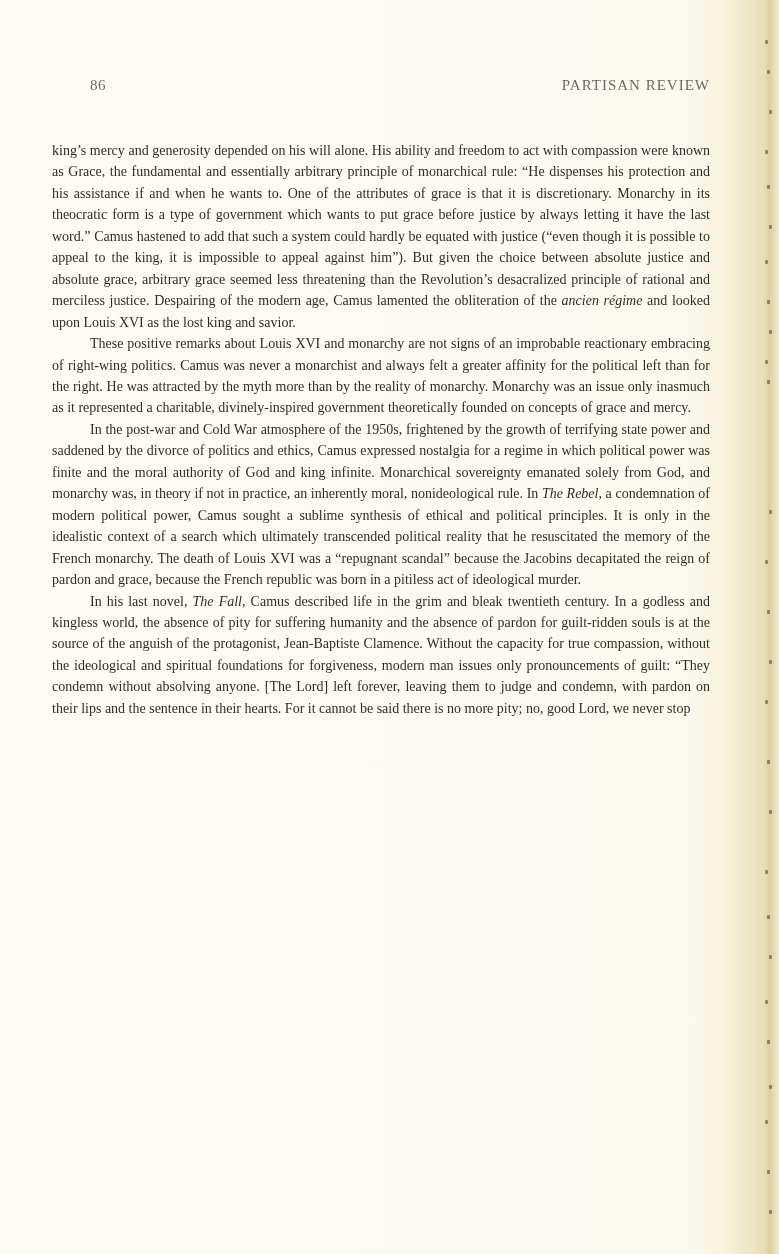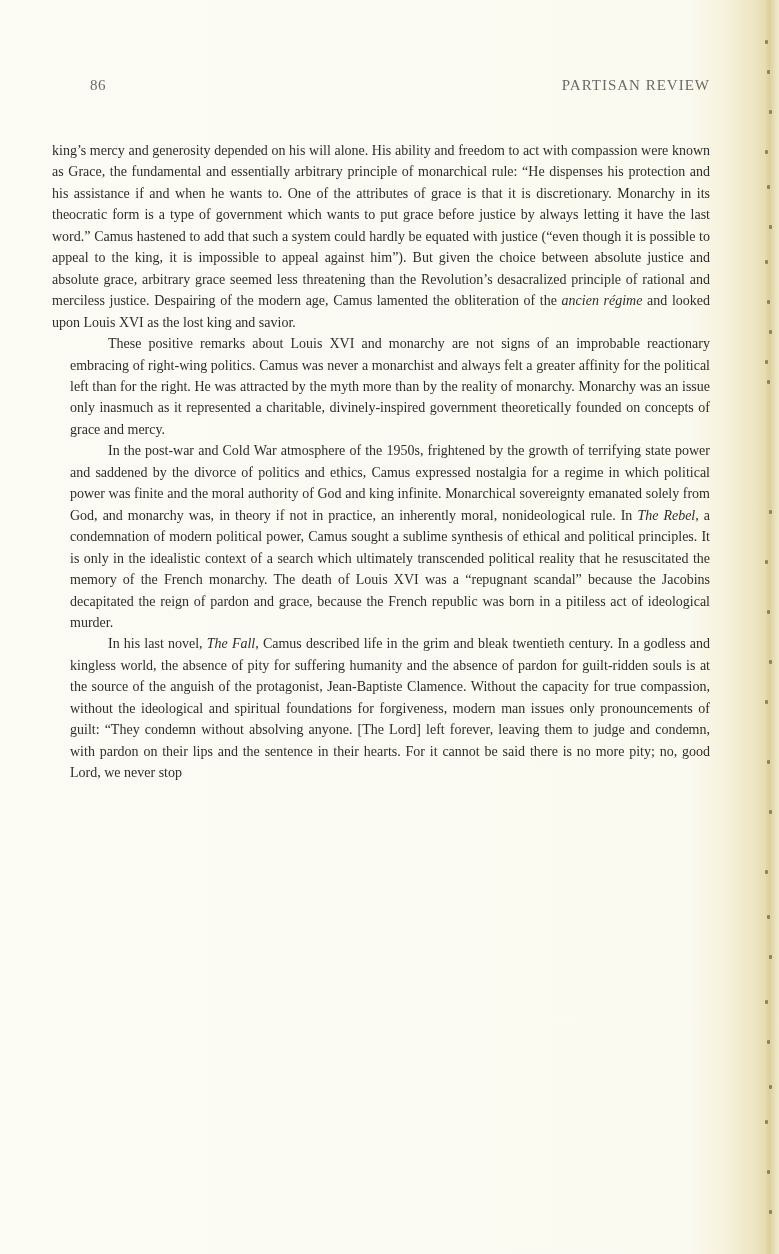--- a/index.html
+++ b/index.html
@@ -27,21 +27,21 @@
     font-size: 15px; color: #6c6a66; letter-spacing: .4px; margin-left: 38px;
   }
   .running-head .title { letter-spacing: 1px; text-align: right; }
   .body-text {
     position: absolute; top: 140px; left: 52px; width: 658px;
     font-size: 14px; line-height: 21.45px;
     text-align: justify;
     color: #2f2d2a;
   }
   .body-text p { margin: 0; }
-  .body-text p.indent { text-indent: 38px; margin-left: 18px; }
+  .body-text p.indent { text-indent: 38px; }
   .body-text .it { font-style: italic; }
 </style>
 </head>
 <body>
 
 <div class="page">
   <div class="spine">
       <div class="spine-mark" style="top: 40px; left: 10px;"></div>
       <div class="spine-mark" style="top: 70px; left: 12px;"></div>
       <div class="spine-mark" style="top: 110px; left: 14px;"></div>

